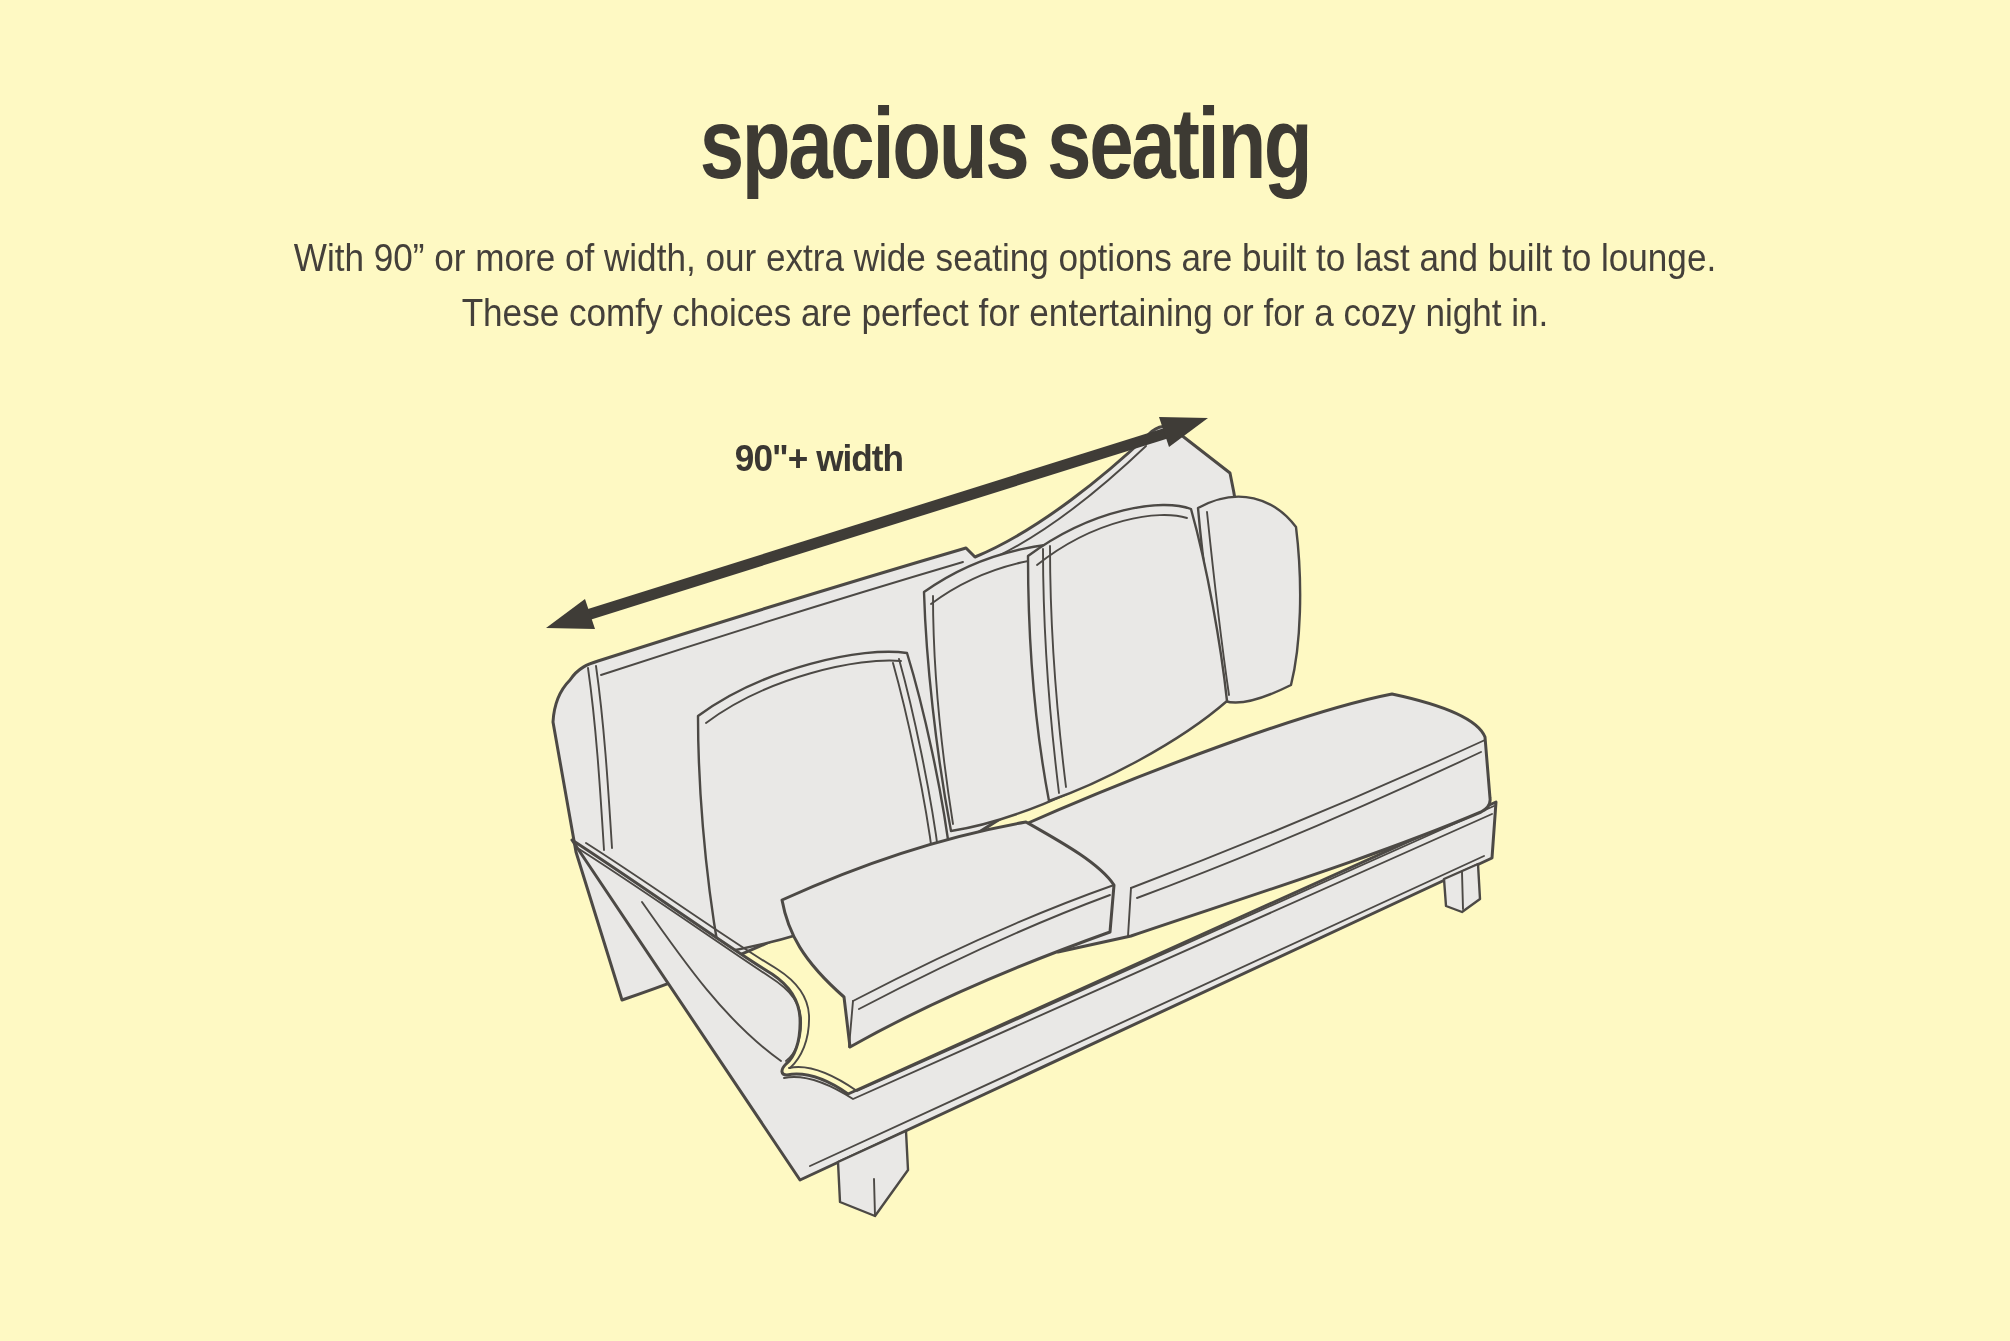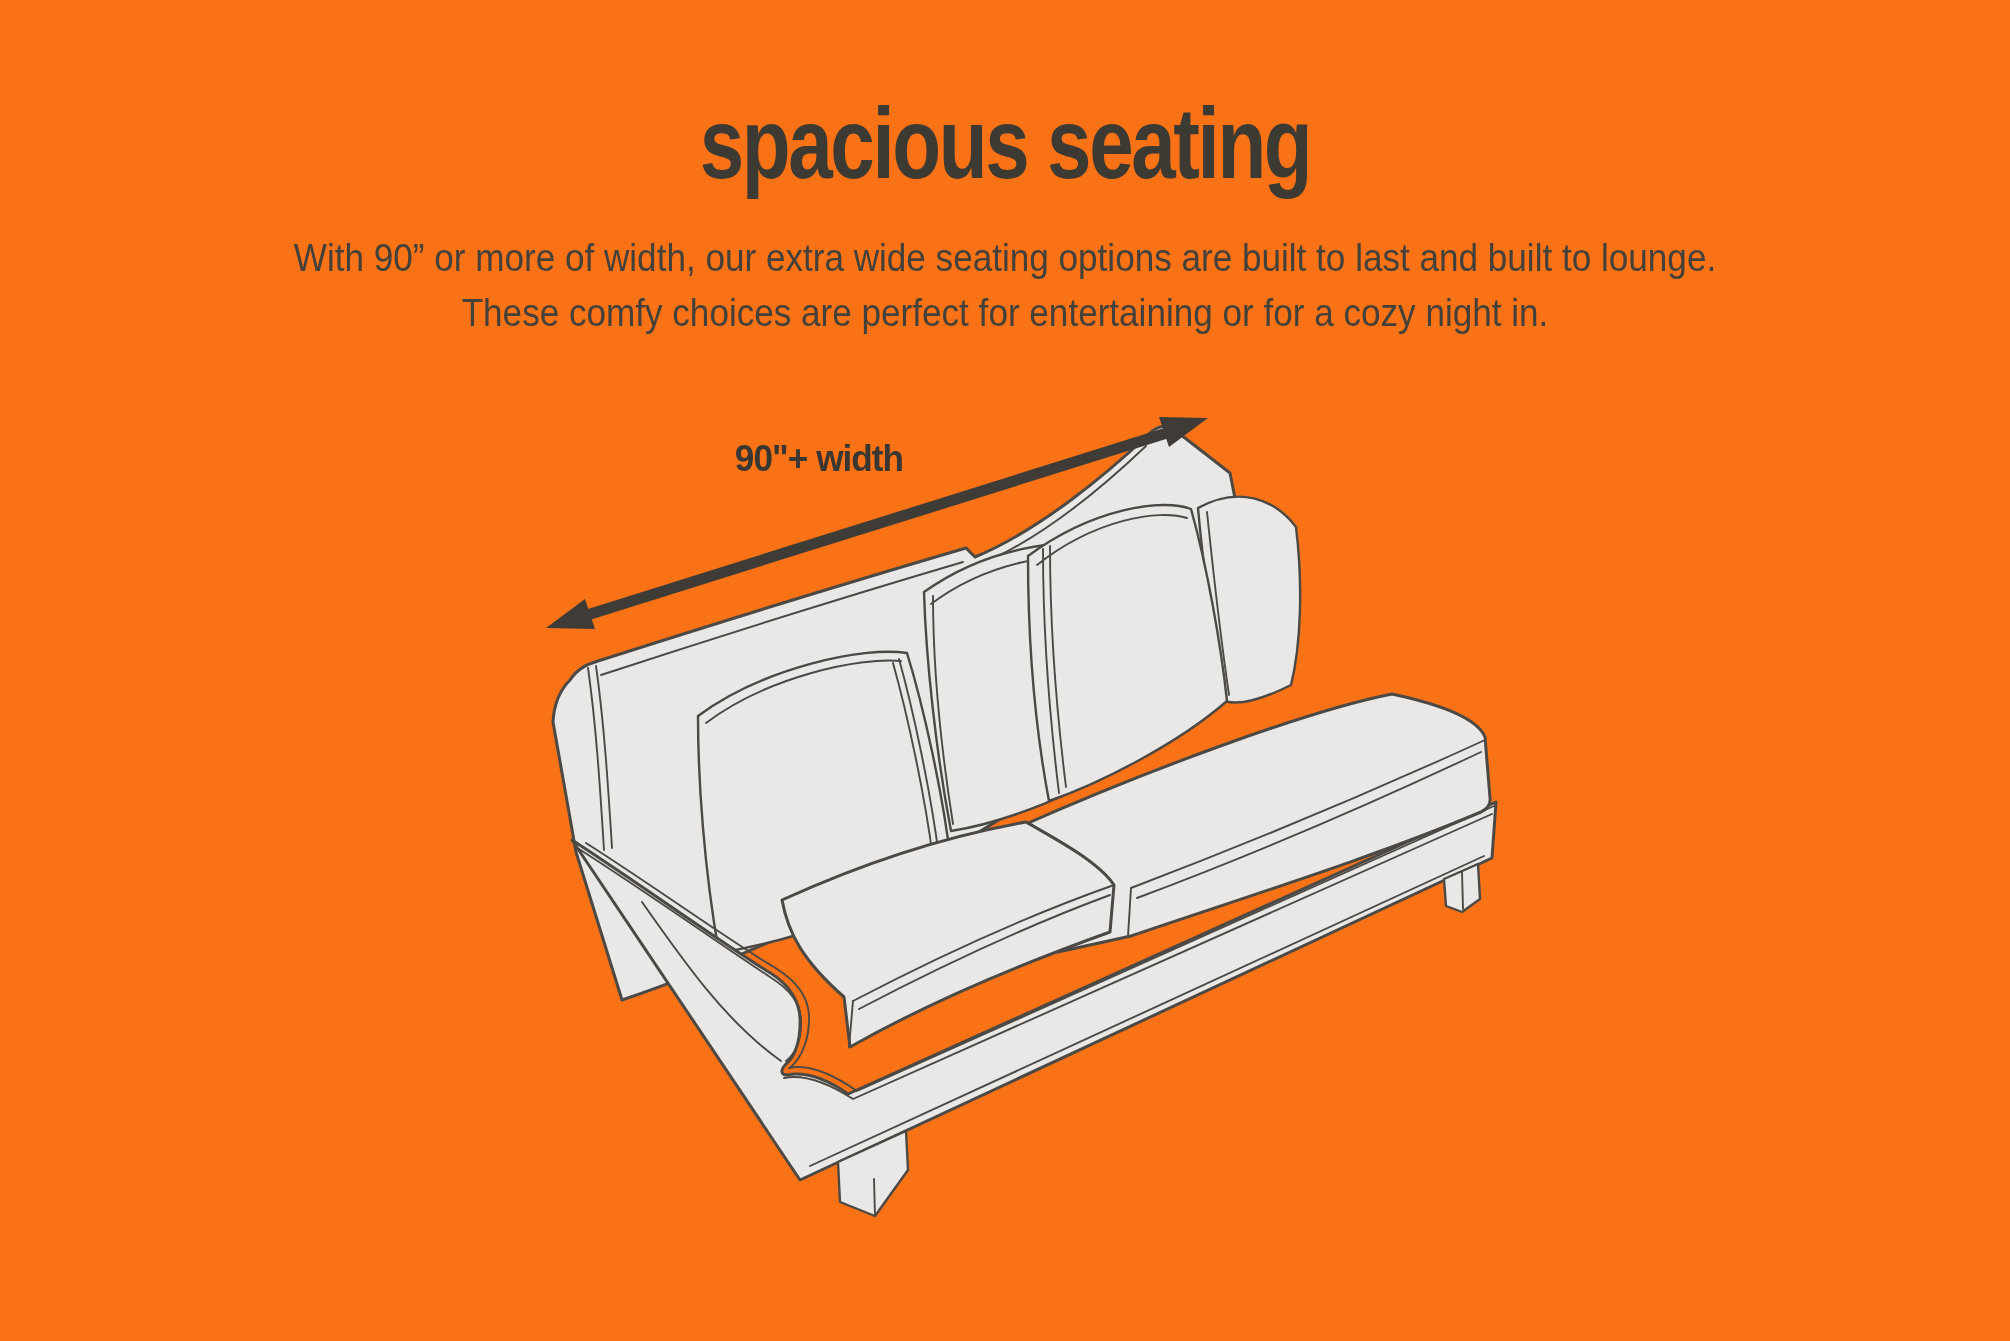--- a/index.html
+++ b/index.html
@@ -1,17 +1,17 @@
 <!DOCTYPE html>
 <html><head>
 <meta charset="utf-8">
 <style>
   html,body{margin:0;padding:0;}
   body{font-family:"Liberation Sans", sans-serif; background:#ffffff;}
-  .canvas{position:relative; width:2010px; height:1341px; background:#f97316; overflow:hidden;}
+  .canvas{position:relative; width:2010px; height:1341px; background:#fef9c3; overflow:hidden;}
 
   .page-title{
     position:absolute; top:88px; left:0; width:100%;
     text-align:center; font-size:100px; font-weight:bold;
     color:#3d3a33; letter-spacing:-3px; line-height:1.1;
     transform:scaleX(0.80); transform-origin:50% 50%;
     white-space:nowrap;
   }
   .intro-text{
     position:absolute; top:230px; left:0; width:100%;

